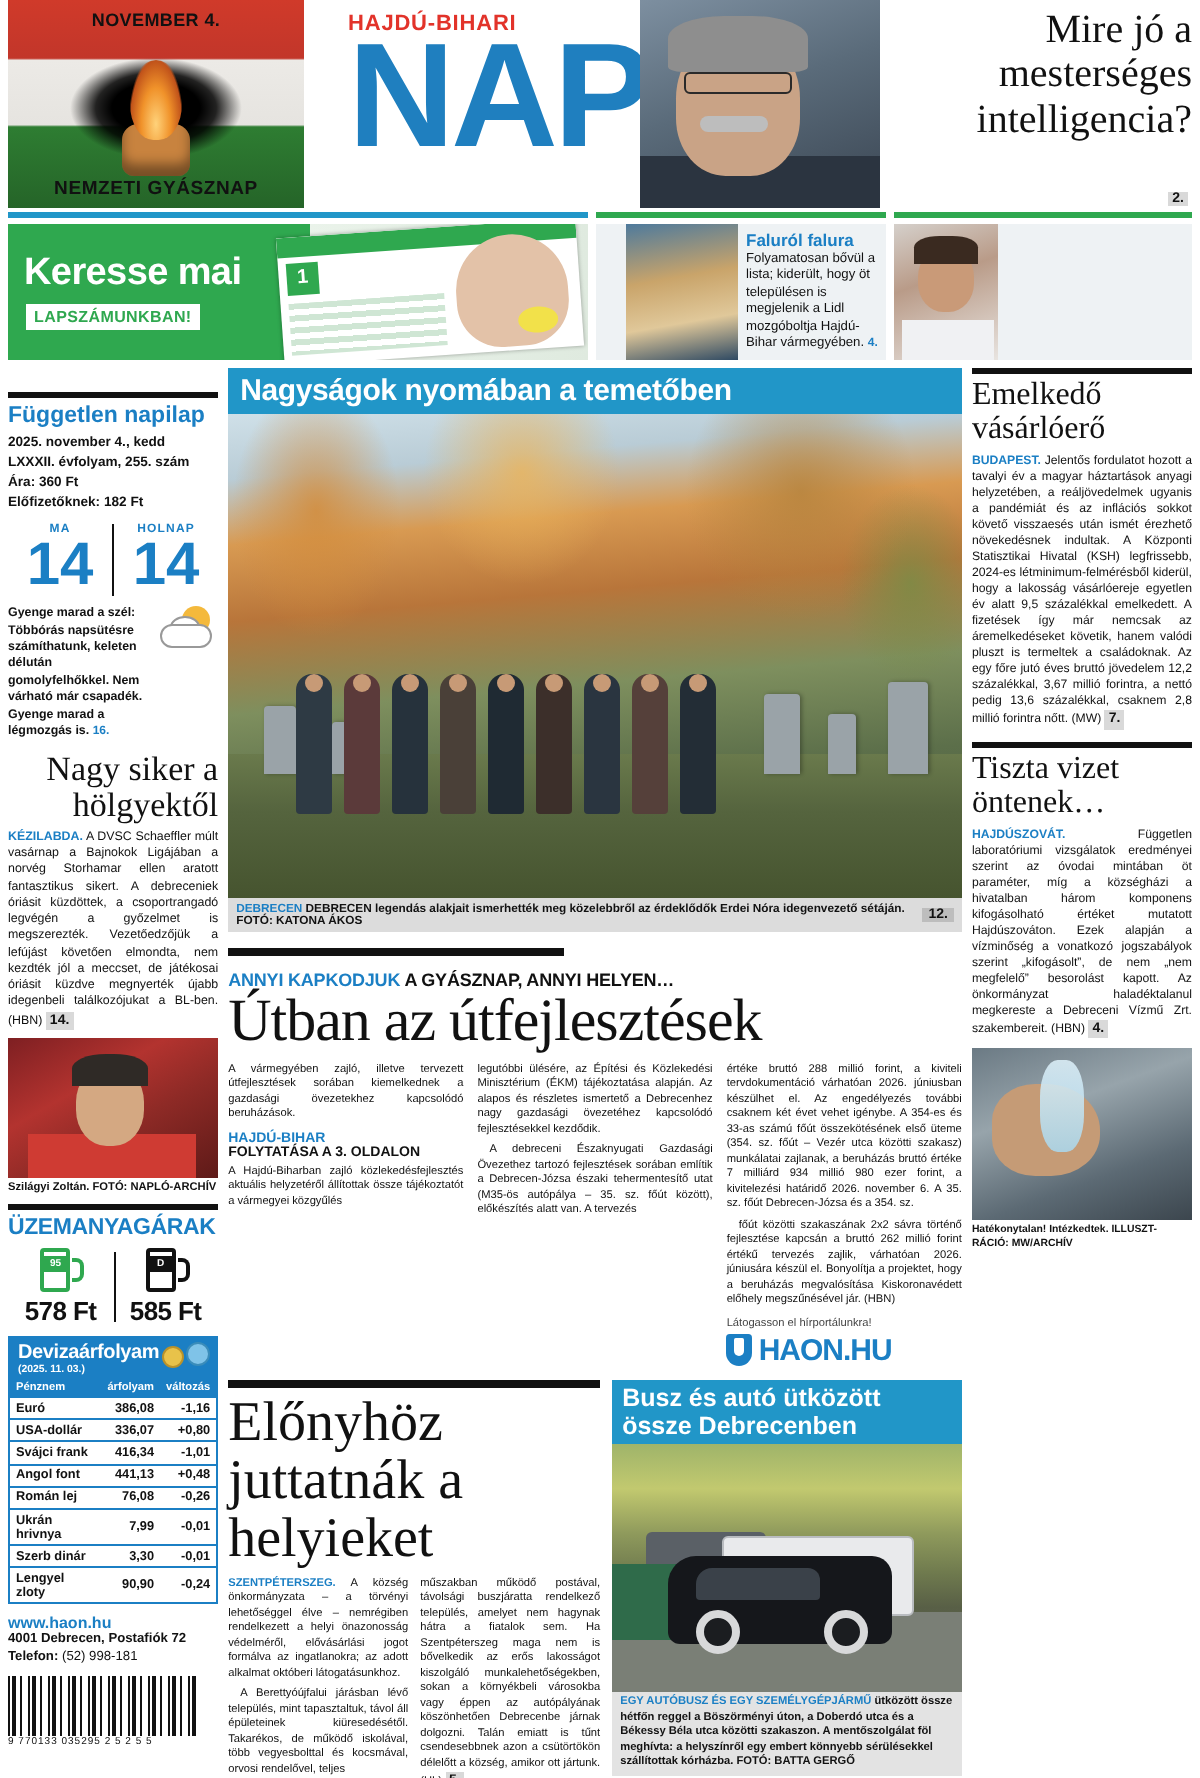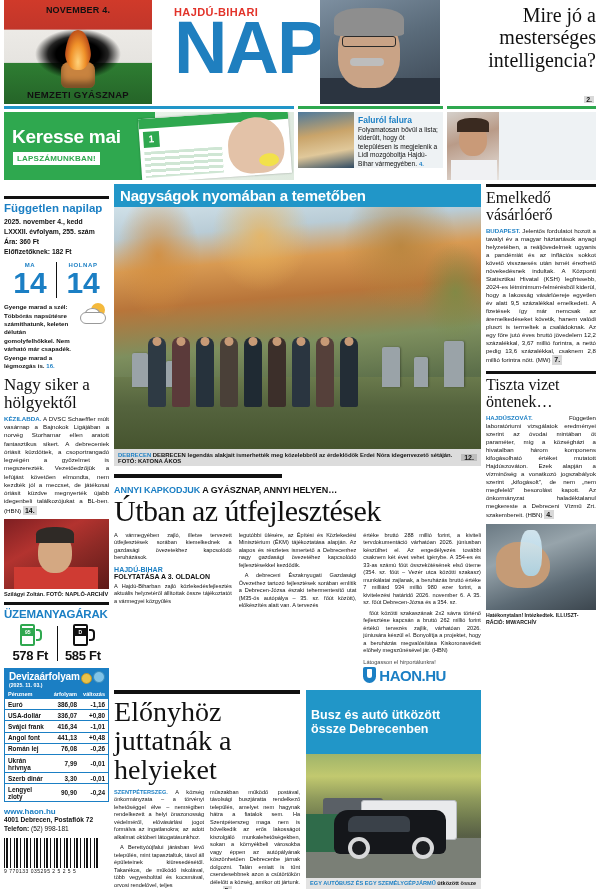--- a/index.html
+++ b/index.html
@@ -85,21 +85,21 @@
       color:#fff; font-weight:bold; font-size:10px; text-align:center; line-height:16px; }
   .mag-person { position:absolute; right:6px; top:6px; width:56px; height:56px;
       background:#e3c2a8; border-radius:50% 50% 40% 40%; }
   .mag-lines { position:absolute; left:4px; top:33px; width:78px; height:26px;
       background:repeating-linear-gradient(#cfe6d4 0 3px, #fff 3px 6px); }
   .mag-badge { position:absolute; right:12px; bottom:8px; width:20px; height:13px;
       background:#f2e14a; border-radius:50%; }
 
   .promo-mid { width:146px; position:relative; }
   .promo-mid .topline { height:3px; background:#2fa84f; }
-  .promo-mid-inner { display:flex; height:56px; margin-top:3px; background:#eef2f4; }
+  .promo-mid-inner { display:flex; height:68px; margin-top:3px; background:#eef2f4;padding-left:15px; }
   .pm-photo { width:56px; background:linear-gradient(170deg,#4e7a9c 0%,#c9a46a 40%,#e0c89a 70%,#2f4a63 100%); }
   .pm-txt { flex:1; padding:3px 3px 0 4px; }
   .pm-title { font-weight:bold; font-size:8.5px; color:#1b7fc4; }
   .pm-body { font-size:6.6px; line-height:1.28; color:#111; margin-top:1px; }
 
   .promo-right { width:150px; position:relative; }
   .promo-right .topline { height:3px; background:#2fa84f; }
   .promo-right-inner { display:flex; height:68px; margin-top:3px; background:#eef2f4; }
   .pr-photo { width:52px; background:linear-gradient(160deg,#d5d0cb 0%,#b99b88 40%,#e8e4e0 100%); position:relative; overflow:hidden;}
   .pr-face { position:absolute; left:12px; top:12px; width:28px; height:32px; background:#c99a78; border-radius:45%; }
@@ -121,21 +121,21 @@
   .tcell.b { border-left:1px solid #111; }
   .tlab { font-size:6px; font-weight:bold; color:#1b7fc4; letter-spacing:.6px; }
   .tval { font-size:30px; font-weight:bold; color:#1b7fc4; line-height:1; }
   .wx { display:flex; gap:3px; margin-top:5px; }
   .wxtext { font-size:6.2px; line-height:1.35; font-weight:bold; flex:1; }
   .wxicon { width:30px; height:26px; position:relative; flex:none; }
   .sun { position:absolute; right:4px; top:0; width:14px; height:14px; background:#f4b93c; border-radius:50%; }
   .cloud1 { position:absolute; left:1px; top:9px; width:26px; height:12px; background:#fff; border:1.2px solid #999; border-radius:8px; }
   .cloud2 { position:absolute; left:6px; top:5px; width:15px; height:11px; background:#fff; border:1.2px solid #999; border-radius:50%; }
 
-  .hl-title { font-family:"Liberation Serif", serif; font-size:17px; line-height:1.05; margin-top:6px; }
+  .hl-title { font-family:"Liberation Serif", serif; font-size:17px; line-height:1.05; margin-top:6px;text-align:right; }
   .body-s { font-size:6.2px; line-height:1.33; text-align:justify; margin-top:3px; }
   .photo-box { width:100%; height:70px; margin-top:4px; position:relative; overflow:hidden;
      background:linear-gradient(150deg,#7e1f22 0%,#b3332f 35%,#8e2a26 60%,#5e1a18 100%); }
   .pb-face { position:absolute; left:34px; top:14px; width:34px; height:40px; background:#d4a882; border-radius:45%; }
   .pb-hair { position:absolute; left:32px; top:8px; width:38px; height:16px; background:#2f2a26; border-radius:45% 45% 0 0; }
   .pb-shirt { position:absolute; left:10px; bottom:0; width:84px; height:22px; background:#cf3b33; }
   .cap-s { font-size:5.6px; font-weight:bold; margin-top:2px; }
 
   .uzem-title { font-weight:bold; font-size:11.5px; color:#1b7fc4; letter-spacing:-.2px; }
   .fuel { display:flex; margin-top:4px; }
@@ -208,21 +208,21 @@
   .haon-shield::after { content:""; position:absolute; left:4px; top:2px; width:5px; height:9px; background:#fff; border-radius:1px 1px 3px 3px; }
   .haon-word { font-weight:bold; font-size:15px; color:#1b7fc4; letter-spacing:-.5px; }
 
   .bottom-split { display:flex; gap:6px; margin-top:6px; }
   .bl { width:186px; }
   .br { flex:1; }
   .mid-title { font-family:"Liberation Serif", serif; font-size:28px; line-height:1.05; }
   .cols2 { display:flex; gap:6px; margin-top:4px; }
   .cols2 > div { flex:1; }
 
-  .banner2 { background:#2196c8; color:#fff; font-weight:bold; font-size:12.5px; padding:18px 5px; }
+  .banner2 { background:#2196c8; color:#fff; font-weight:bold; font-size:12.5px; padding:2px 5px; }
   .crashphoto { width:100%; height:124px; position:relative; overflow:hidden;
      background:linear-gradient(180deg,#9fb46a 0%,#c2c96f 18%,#8f9a5c 36%,#6f7a4e 52%,#585f46 66%,#6c6f63 100%); }
   .cp-road { position:absolute; left:0; right:0; bottom:0; height:40px; background:#7a7f76; }
   .cp-bus { position:absolute; right:24px; top:46px; width:96px; height:40px; background:#e9eaec; border-radius:3px; border:1px solid #b9bcc0; }
   .cp-bus2 { position:absolute; right:98px; top:44px; width:60px; height:42px; background:#5a6066; border-radius:3px; }
   .cp-car { position:absolute; left:28px; top:56px; width:112px; height:44px; background:#15171b; border-radius:14px 10px 6px 6px; }
   .cp-win { position:absolute; left:14px; top:6px; width:62px; height:16px; background:#3a4149; border-radius:8px 6px 2px 2px; }
   .cp-wheel { position:absolute; bottom:-5px; width:22px; height:22px; background:#1b1d20; border:4px solid #d8d9da; border-radius:50%; }
   .cp-fence { position:absolute; left:0; top:60px; width:34px; height:38px; background:#2f6b4a; }
   .caption2 { background:#e3e3e3; font-size:5.6px; font-weight:bold; padding:2.5px 4px; line-height:1.35; }

